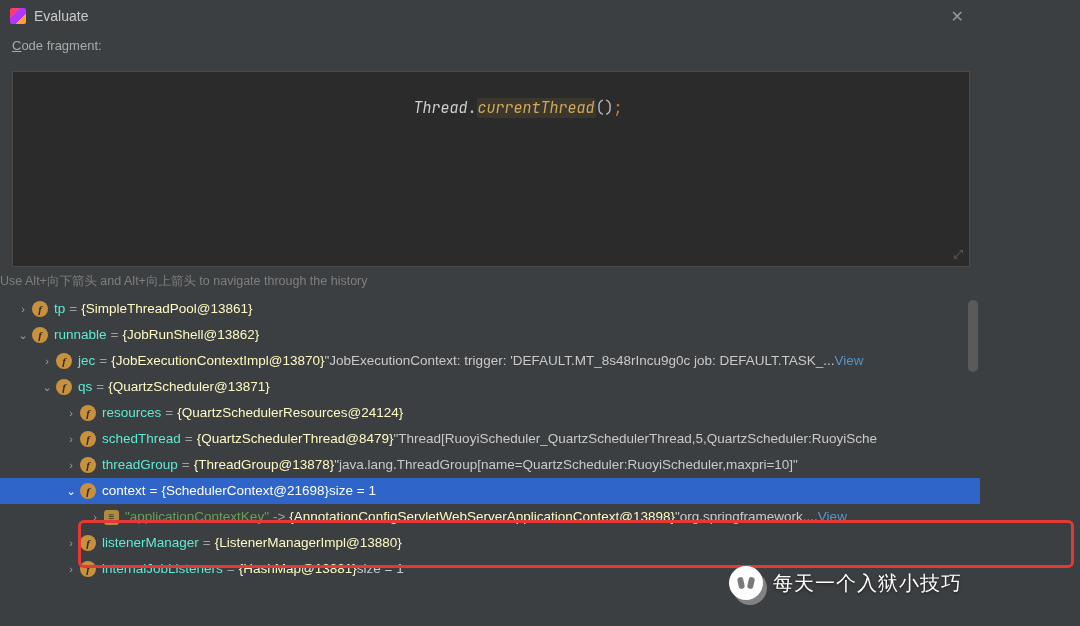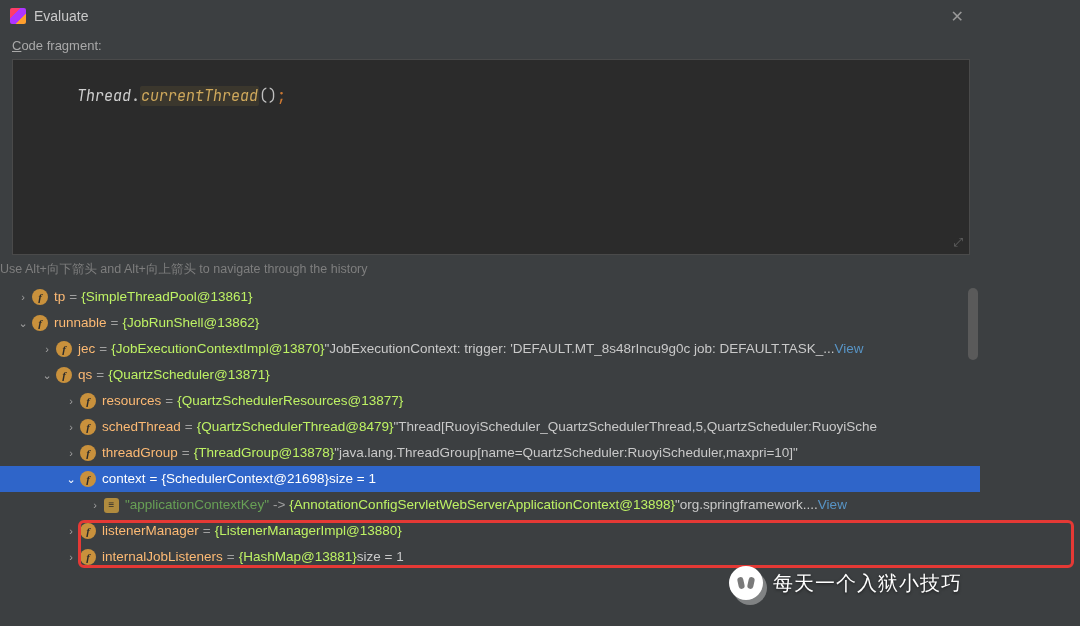--- a/index.html
+++ b/index.html
@@ -19,32 +19,33 @@
     color: #bbb;
   }
   .titlebar .appicon {
     width: 16px; height: 16px; margin-right: 8px;
     background: linear-gradient(135deg,#ff3d6a 0%,#ff3d6a 33%,#af35ff 33%,#af35ff 66%,#ff9f2e 66%,#ff9f2e 100%);
     border-radius: 2px;
   }
   .titlebar .title { flex: 1; font-size: 14px; color:#c9c9c9; }
   .titlebar .close { color:#999; font-size:16px; cursor:pointer; padding:0 6px; }
 
-  .label { padding: 6px 14px 6px 12px; color:#a9a9a9; font-size:13px; }
+  .label { padding: 6px 14px 18px 12px; color:#a9a9a9; font-size:13px; }
   .label u { text-decoration: underline; }
 
   .codebox {
     margin: 0 10px 0 12px;
     height: 196px;
     background: #2b2b2b;
     border: 1px solid #4a4a4a;
     position: relative;
     font-family: "JetBrains Mono","Consolas",monospace;
     font-size: 15px;
     padding: 6px 10px;
+    text-align: center;
   }
   .codebox .code-line { white-space: pre; }
   .tok-type { color:#cfcfcf; font-style: italic;}
   .tok-dot  { color:#bfbfbf; }
   .tok-method { color:#d0a95c; font-style: italic; background: rgba(255,200,80,0.08); border-radius:2px; padding:0 1px; }
   .tok-paren { color:#bfbfbf; }
   .tok-semi { color:#cc7832; }
   .codebox .expand {
     position:absolute; right:6px; bottom:4px; color:#666; font-size:12px;
   }
@@ -74,24 +75,24 @@
     width:16px; height:16px; border-radius:50%;
     background:#c9913c; color:#2b2b2b;
     display:inline-flex; align-items:center; justify-content:center;
     font-weight:bold; font-size:11px; margin-right:6px;
     font-style: italic; font-family: serif;
   }
   .ficon.map {
     border-radius:3px; background:#b08b3e; width:15px; height:15px;
     font-family: sans-serif; font-style:normal; font-size:10px;
   }
-  .nm { color:#fdba74; }             
+  .nm { color:#5eead4; }             
   .nmkey { color:#68a056; }         
   .eq { color:#a0a0a0; padding:0 4px; }
-  .obj { color:#bef264; }
+  .obj { color:#fef9c3; }
   .str { color:#c9c9c9; }
   .link { color:#5894c5; }
   .row.sel { background:#2f65c9; }
   .row.sel .nm, .row.sel .eq, .row.sel .obj, .row.sel .str, .row.sel .num, .row.sel .arrow { color:#ffffff; }
 
   .scrollbar {
     position:absolute; right:2px; top:0; width:10px; height:100%;
   }
   .scrollbar .thumb {
     position:absolute; right:0; width:10px; background:#5a5a5a; border-radius:5px;
@@ -181,21 +182,21 @@
         <span class="nm">qs</span>
         <span class="eq"> = </span>
         <span class="obj">{QuartzScheduler@13871}</span>
       </div>
       <div class="row">
         <span class="indent" style="width: 62px;"></span>
         <span class="arrow">›</span>
         <span class="ficon">f</span>
         <span class="nm">resources</span>
         <span class="eq"> = </span>
-        <span class="obj">{QuartzSchedulerResources@13877}</span>
+        <span class="obj">{QuartzSchedulerResources@24124}</span>
       </div>
       <div class="row">
         <span class="indent" style="width: 62px;"></span>
         <span class="arrow">›</span>
         <span class="ficon">f</span>
         <span class="nm">schedThread</span>
         <span class="eq"> = </span>
         <span class="obj">{QuartzSchedulerThread@8479}</span>
         <span class="str"> "Thread[RuoyiScheduler_QuartzSchedulerThread,5,QuartzScheduler:RuoyiSche</span>
       </div>

